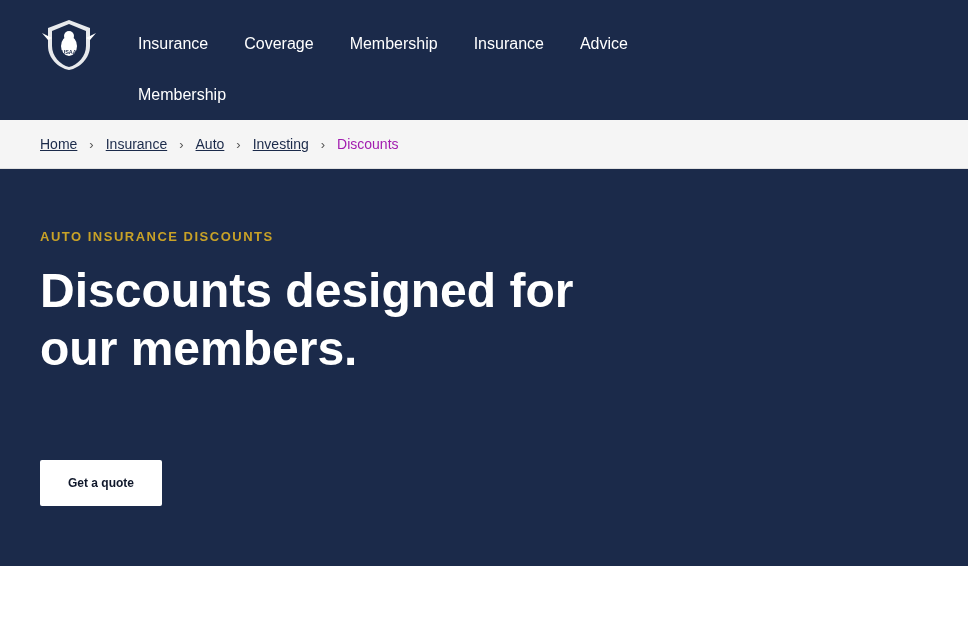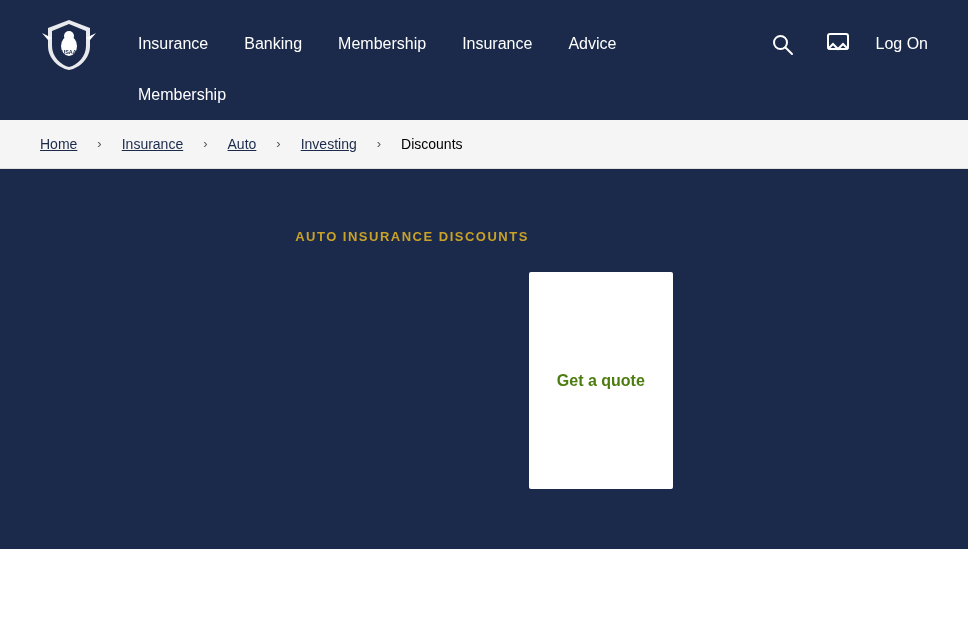--- a/index.html
+++ b/index.html
@@ -99,47 +99,48 @@
 
     
     .breadcrumb-bar {
       background-color: #f5f5f5;
       padding: 16px 40px;
       border-bottom: 1px solid #e0e0e0;
     }
 
     .breadcrumb {
       display: flex;
-      gap: 20px;
+      align-items: center;
+      gap: 12px;
       font-size: 14px;
     }
 
     .breadcrumb-link {
       color: #1b2a4a;
       text-decoration: underline;
       cursor: pointer;
     }
 
     .breadcrumb-separator {
       color: #555;
       font-size: 13px;
     }
 
     .breadcrumb-current {
-      color: #000000;
+      color: #a21caf;
     }
 
     
     .hero {
       background-color: #1b2a4a;
       flex: 1;
       padding: 60px 40px 60px 40px;
       min-height: 380px;
       display: flex;
-      flex-direction: row;
+      flex-direction: column;
       justify-content: center;
     }
 
     .hero-eyebrow {
       color: #c9a227;
       font-size: 13px;
       font-weight: 700;
       letter-spacing: 1.5px;
       text-transform: uppercase;
       margin-bottom: 18px;
@@ -149,24 +150,24 @@
       color: #ffffff;
       font-size: 48px;
       font-weight: 700;
       line-height: 1.2;
       max-width: 600px;
       margin-bottom: 40px;
     }
 
     .hero-cta {
       background-color: #ffffff;
-      color: #4d7c0f;
+      color: #0f172a;
       border: none;
       padding: 16px 28px;
-      font-size: 16px;
+      font-size: 12px;
       font-weight: 600;
       cursor: pointer;
       border-radius: 2px;
       width: fit-content;
       margin-top: 43px;
     }
 
     
     .search-icon-svg, .chat-icon-svg {
       width: 24px;
@@ -194,41 +195,26 @@
         <ellipse cx="29" cy="28" rx="8" ry="10" fill="#ffffff"></ellipse>
 
         <circle cx="29" cy="18" r="5" fill="#ffffff"></circle>
 
         <text x="29" y="36" text-anchor="middle" fill="#1b2a4a" font-size="5.5" font-weight="bold" font-family="Arial">USAA</text>
       </svg>
     </div>
 
     <nav class="nav-main">
       <a class="nav-item">Insurance</a>
-      <a class="nav-item">Banking</a>
+      <a class="nav-item">Coverage</a>
       <a class="nav-item">Membership</a>
       <a class="nav-item">Insurance</a>
       <a class="nav-item">Advice</a>
     </nav>
 
-    <div class="header-actions">
-      <button class="icon-btn">
-        <svg class="search-icon-svg" viewBox="0 0 24 24" xmlns="http://www.w3.org/2000/svg">
-          <circle cx="10.5" cy="10.5" r="6.5" stroke="white" stroke-width="2" fill="none"></circle>
-          <line x1="15.5" y1="15.5" x2="22" y2="22" stroke="white" stroke-width="2" stroke-linecap="round"></line>
-        </svg>
-      </button>
-      <button class="icon-btn">
-        <svg class="chat-icon-svg" viewBox="0 0 24 24" xmlns="http://www.w3.org/2000/svg">
-          <rect x="2" y="2" width="20" height="15" rx="2" ry="2" stroke="white" stroke-width="2" fill="none"></rect>
-          <polyline points="2,17 7,12 12,17 17,12 22,17" stroke="white" stroke-width="2" fill="none"></polyline>
-        </svg>
-      </button>
-      <button class="log-on-btn">Log On</button>
-    </div>
   </div>
 
   <div class="header-bottom">
     <nav class="nav-secondary">
       <a class="nav-item">Membership</a>
     </nav>
   </div>
 </div>
 
 <div class="breadcrumb-bar">
@@ -240,14 +226,15 @@
     <a class="breadcrumb-link">Auto</a>
     <span class="breadcrumb-separator">›</span>
     <a class="breadcrumb-link">Investing</a>
     <span class="breadcrumb-separator">›</span>
     <span class="breadcrumb-current">Discounts</span>
   </nav>
 </div>
 
 <div class="hero">
   <p class="hero-eyebrow">AUTO INSURANCE DISCOUNTS</p>
+  <h1 class="hero-title">Discounts designed for our members.</h1>
   <button class="hero-cta">Get a quote</button>
 </div>
 
 </body></html>

